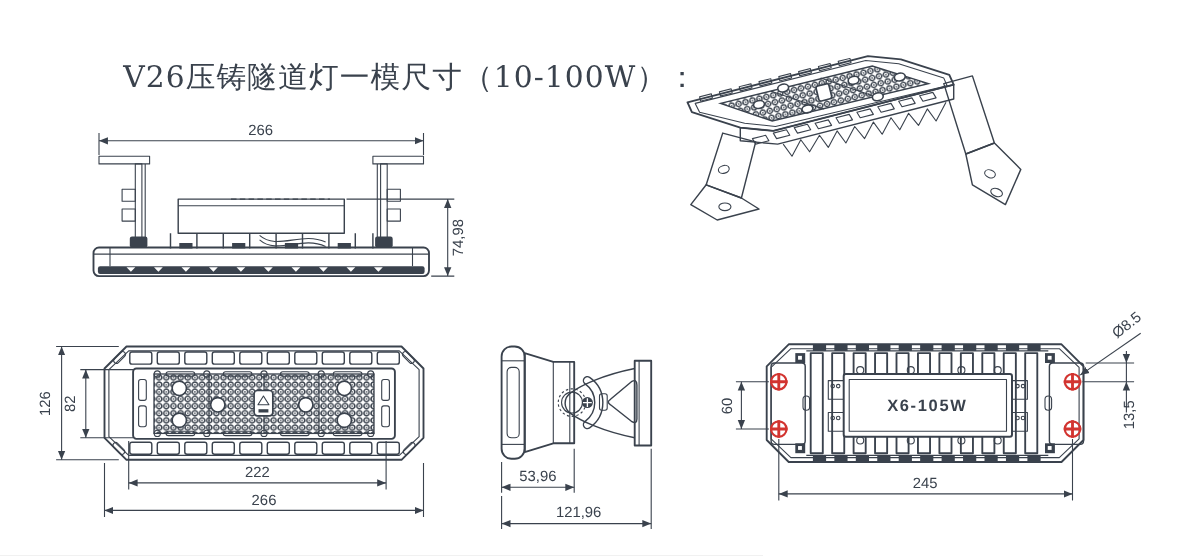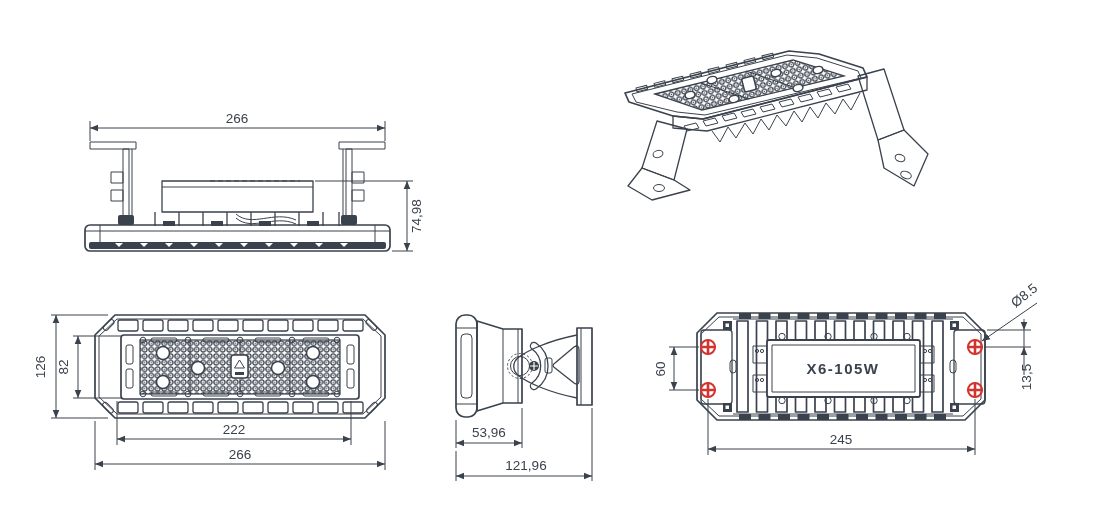--- a/index.html
+++ b/index.html
@@ -20,20 +20,21 @@
   .lnf {fill:var(--ink);stroke:none;}
   .red {stroke:var(--red);fill:none;}
   .boxlbl{fill:var(--ink);font-size:15px;font-weight:bold;letter-spacing:1.5px;
           font-family:"Liberation Sans",sans-serif;}
 </style>
 </head>
 <body>
 
 <div class="canvas">
 
+  <div class="title">V26压铸隧道灯一模尺寸（10-100W）：</div>
 
   <svg style="left:60px;top:108px" width="380" height="156" viewBox="0 0 380 156">
     <defs>
       <marker id="aF" viewBox="0 0 10 10" refX="9" refY="5" markerWidth="9" markerHeight="9" orient="auto-start-reverse">
           <path d="M0,1.3 9,5 0,8.7Z" class="lnf"></path>
         </marker>
     </defs>
 
     <g>
       <path class="dml" d="M30,13 V33 M325,13 V33"></path>

